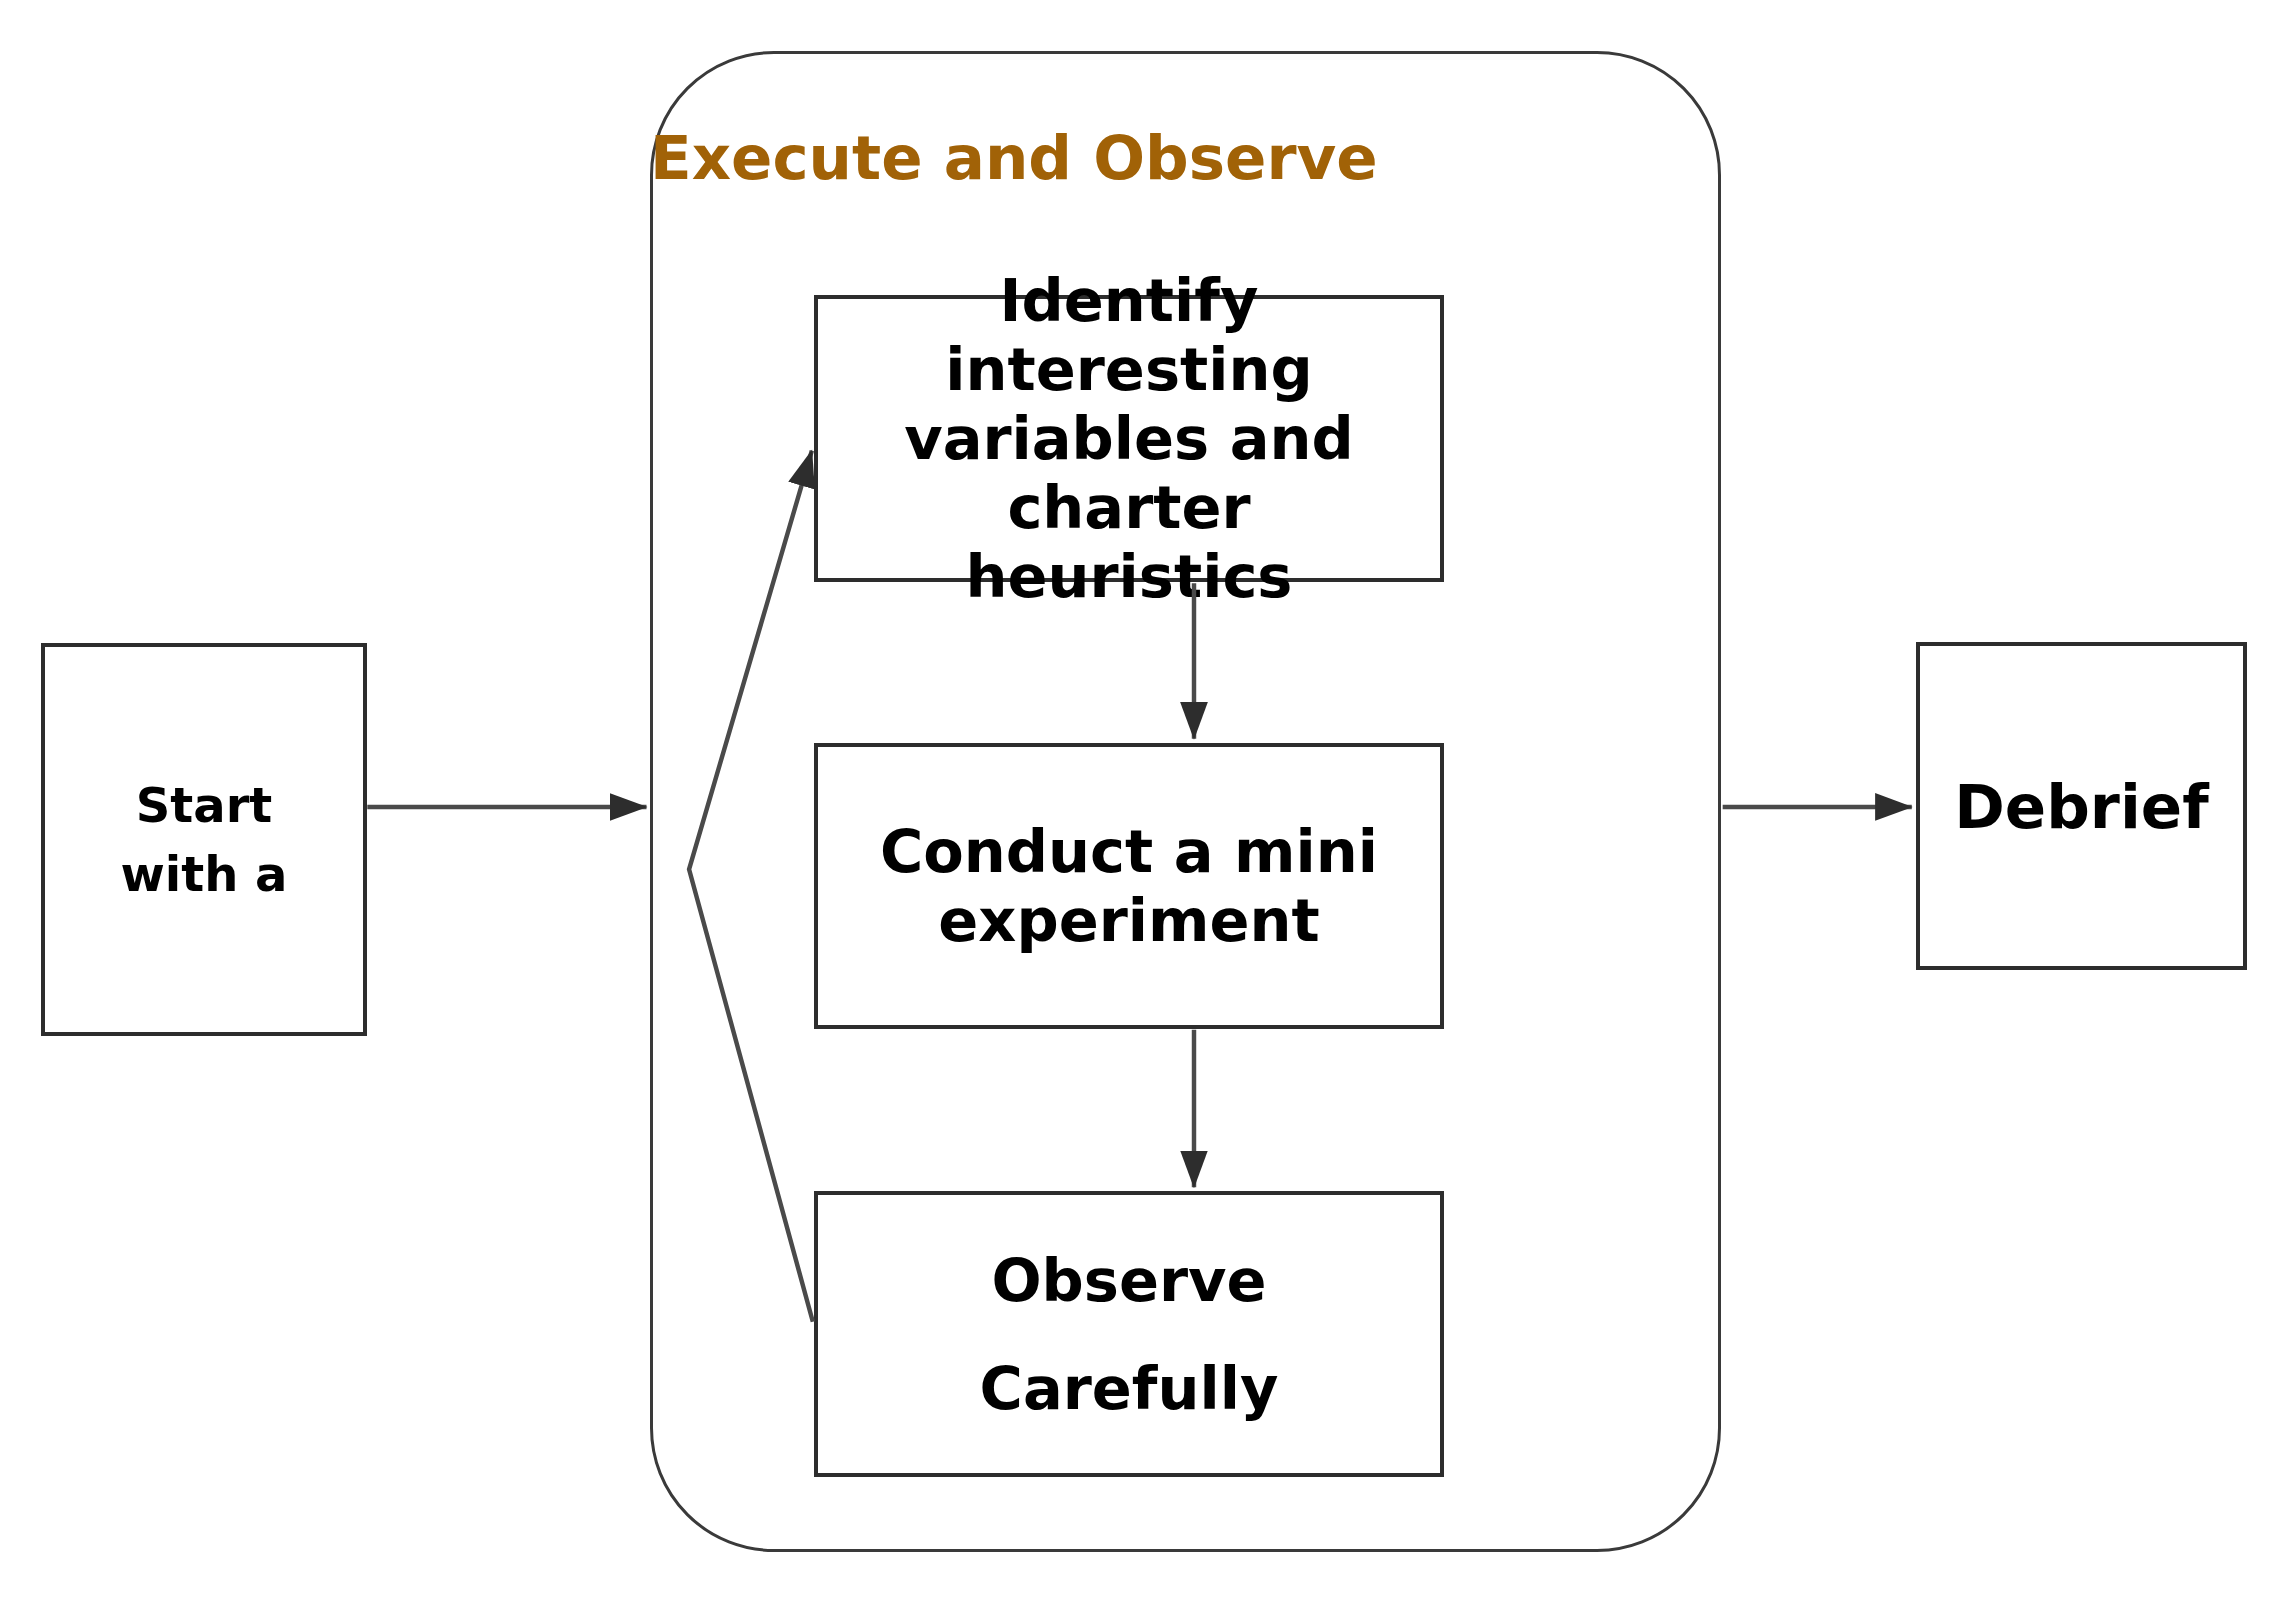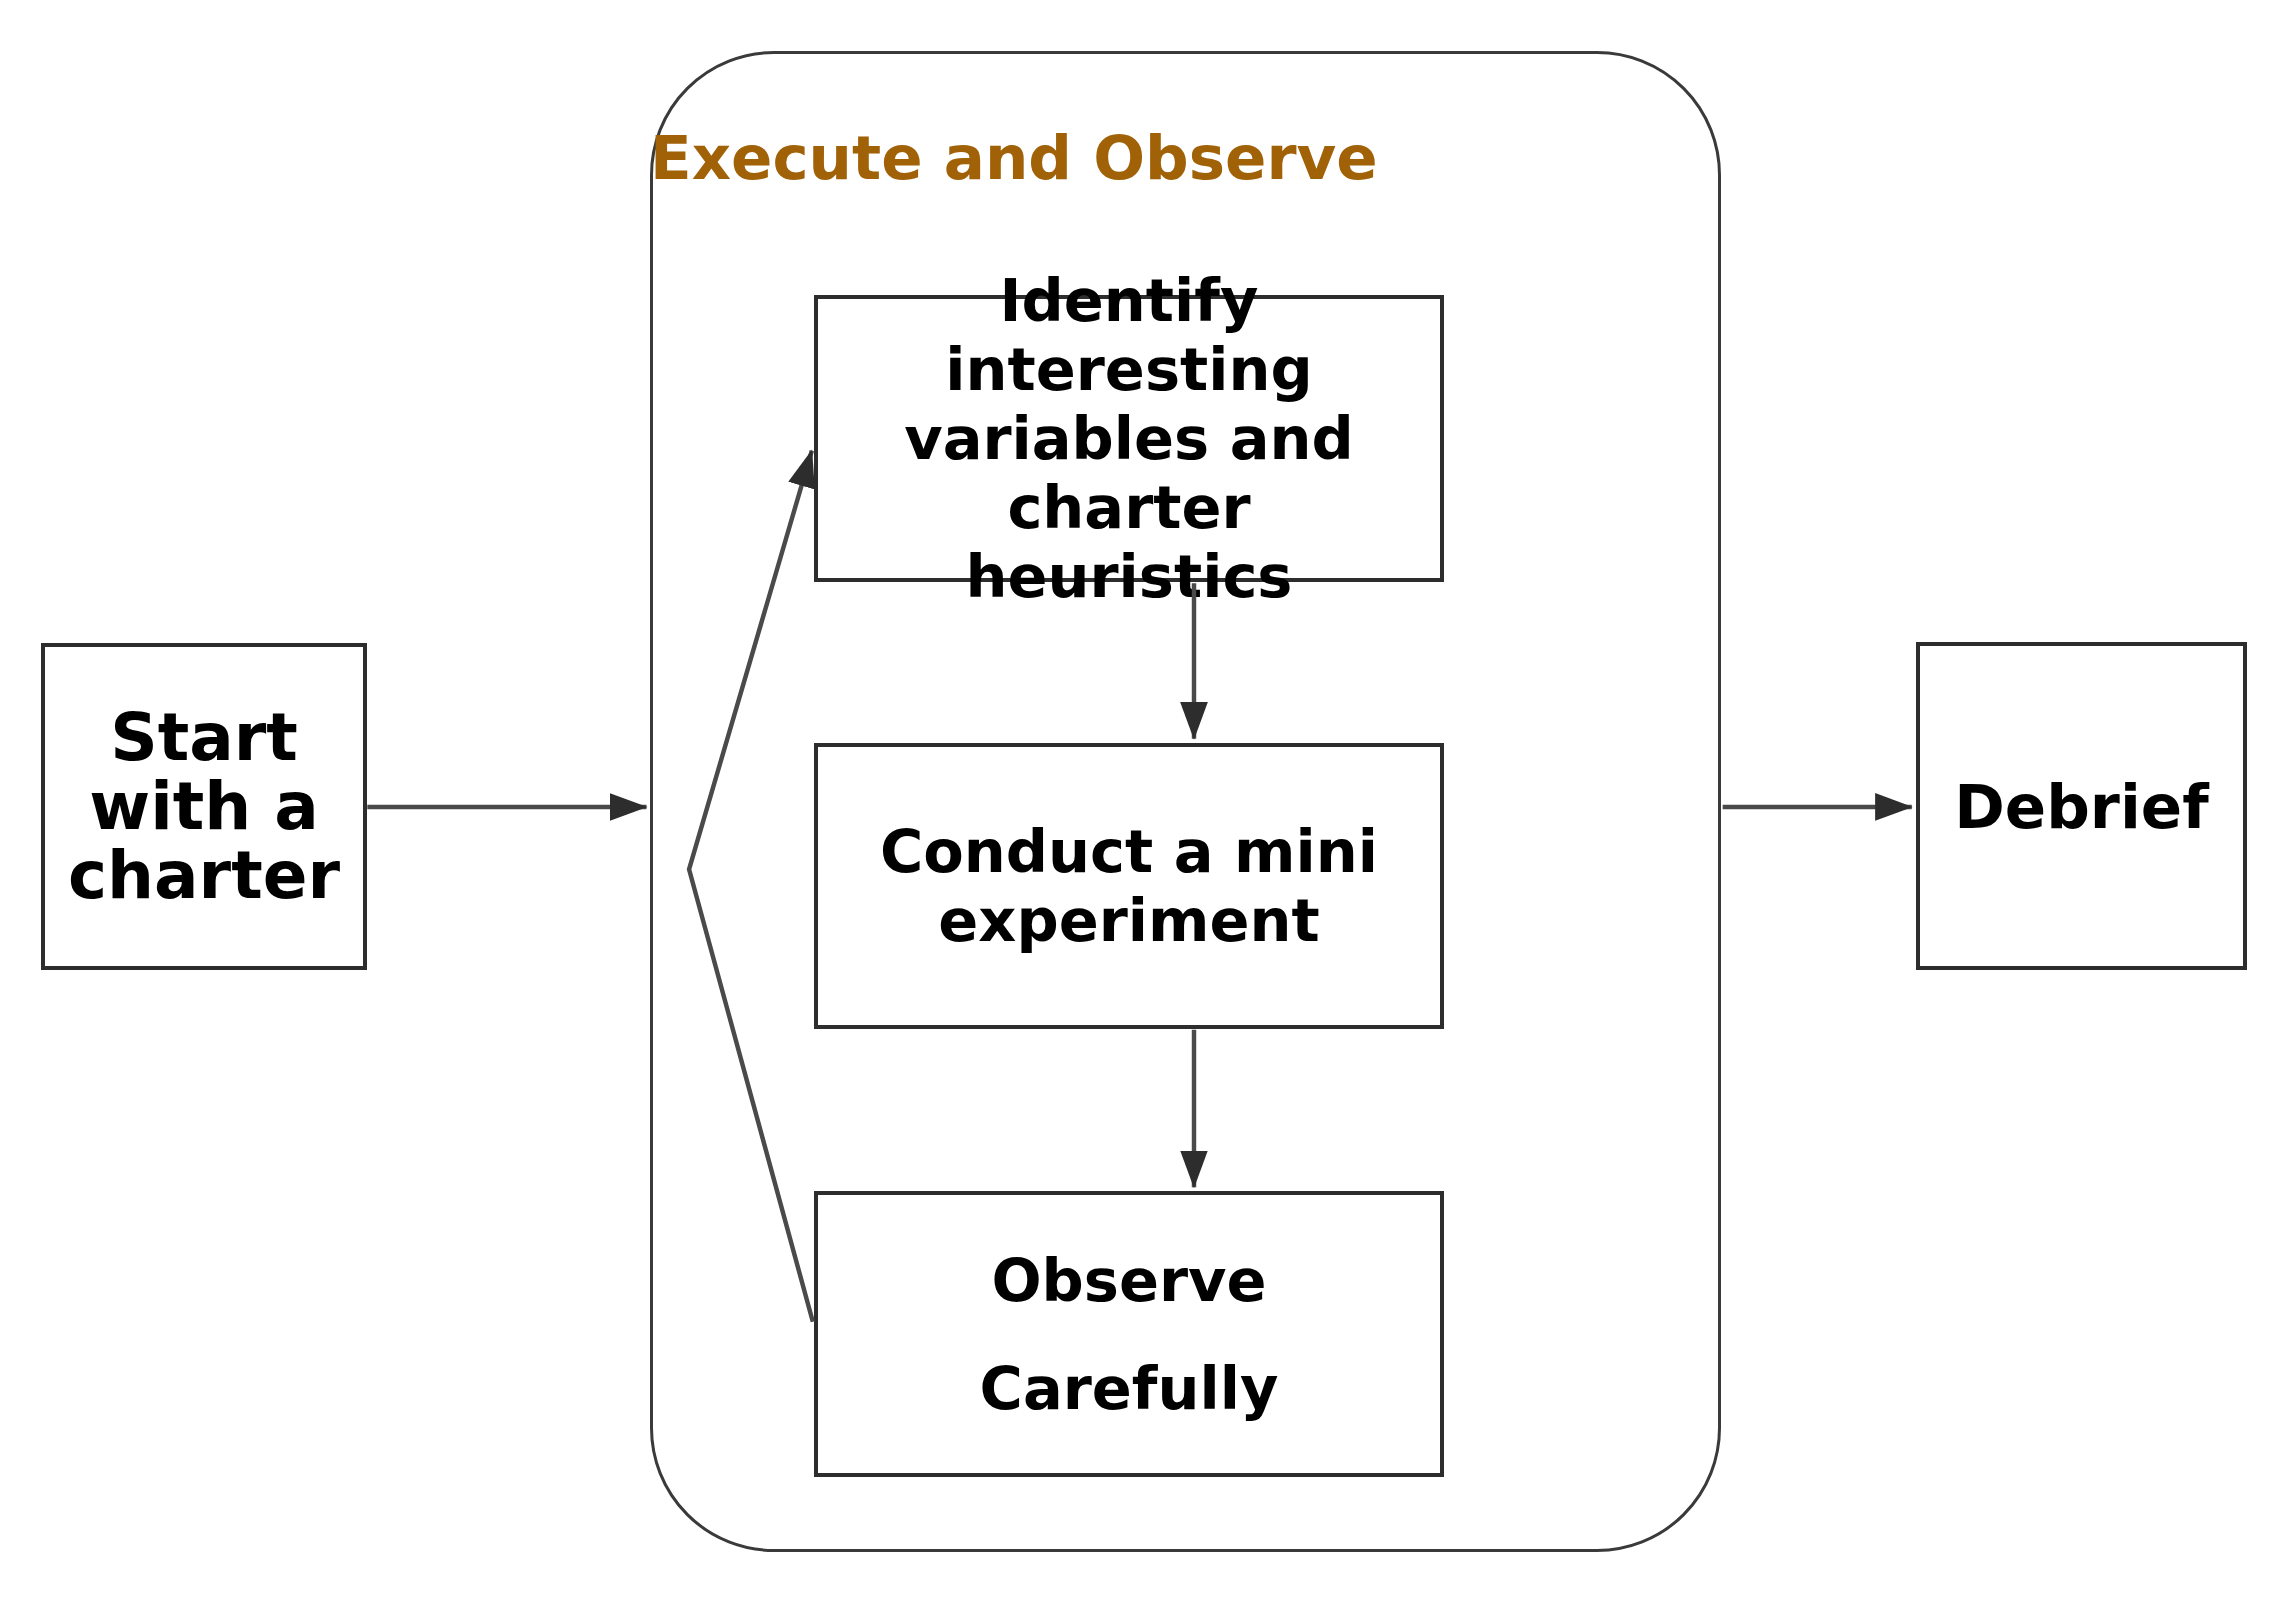--- a/index.html
+++ b/index.html
@@ -19,22 +19,22 @@
     display: flex;
     flex-direction: column;
     align-items: center;
     justify-content: center;
     text-align: center;
     font-weight: bold;
     color: #000000;
   }
   .node .line { display: block; }
   #start-box {
-    left: 41px; top: 643px; width: 326px; height: 327px;
-    font-size: 66px; line-height: 69px;
+    left: 41px; top: 643px; width: 326px; height: 393px;
+    font-size: 48px; line-height: 69px;
   }
   #debrief-box {
     left: 1916px; top: 642px; width: 331px; height: 328px;
     font-size: 61px; line-height: 69px;
   }
   #execute-group {
     position: absolute;
     box-sizing: border-box;
     left: 650px; top: 51px; width: 1071px; height: 1501px;
     border: 3px solid #3a3a3a;
@@ -70,21 +70,20 @@
   }
 </style>
 </head>
 <body>
 
 <div class="canvas">
 
   <div class="node" id="start-box">
     <span class="line">Start</span>
     <span class="line">with a</span>
-    <span class="line">charter</span>
   </div>
 
   <div id="execute-group"></div>
   <div id="execute-group-title">Execute and Observe</div>
 
   <div class="node step" id="step-identify">
     <span class="line">Identify interesting</span>
     <span class="line">variables and charter</span>
     <span class="line">heuristics</span>
   </div>

